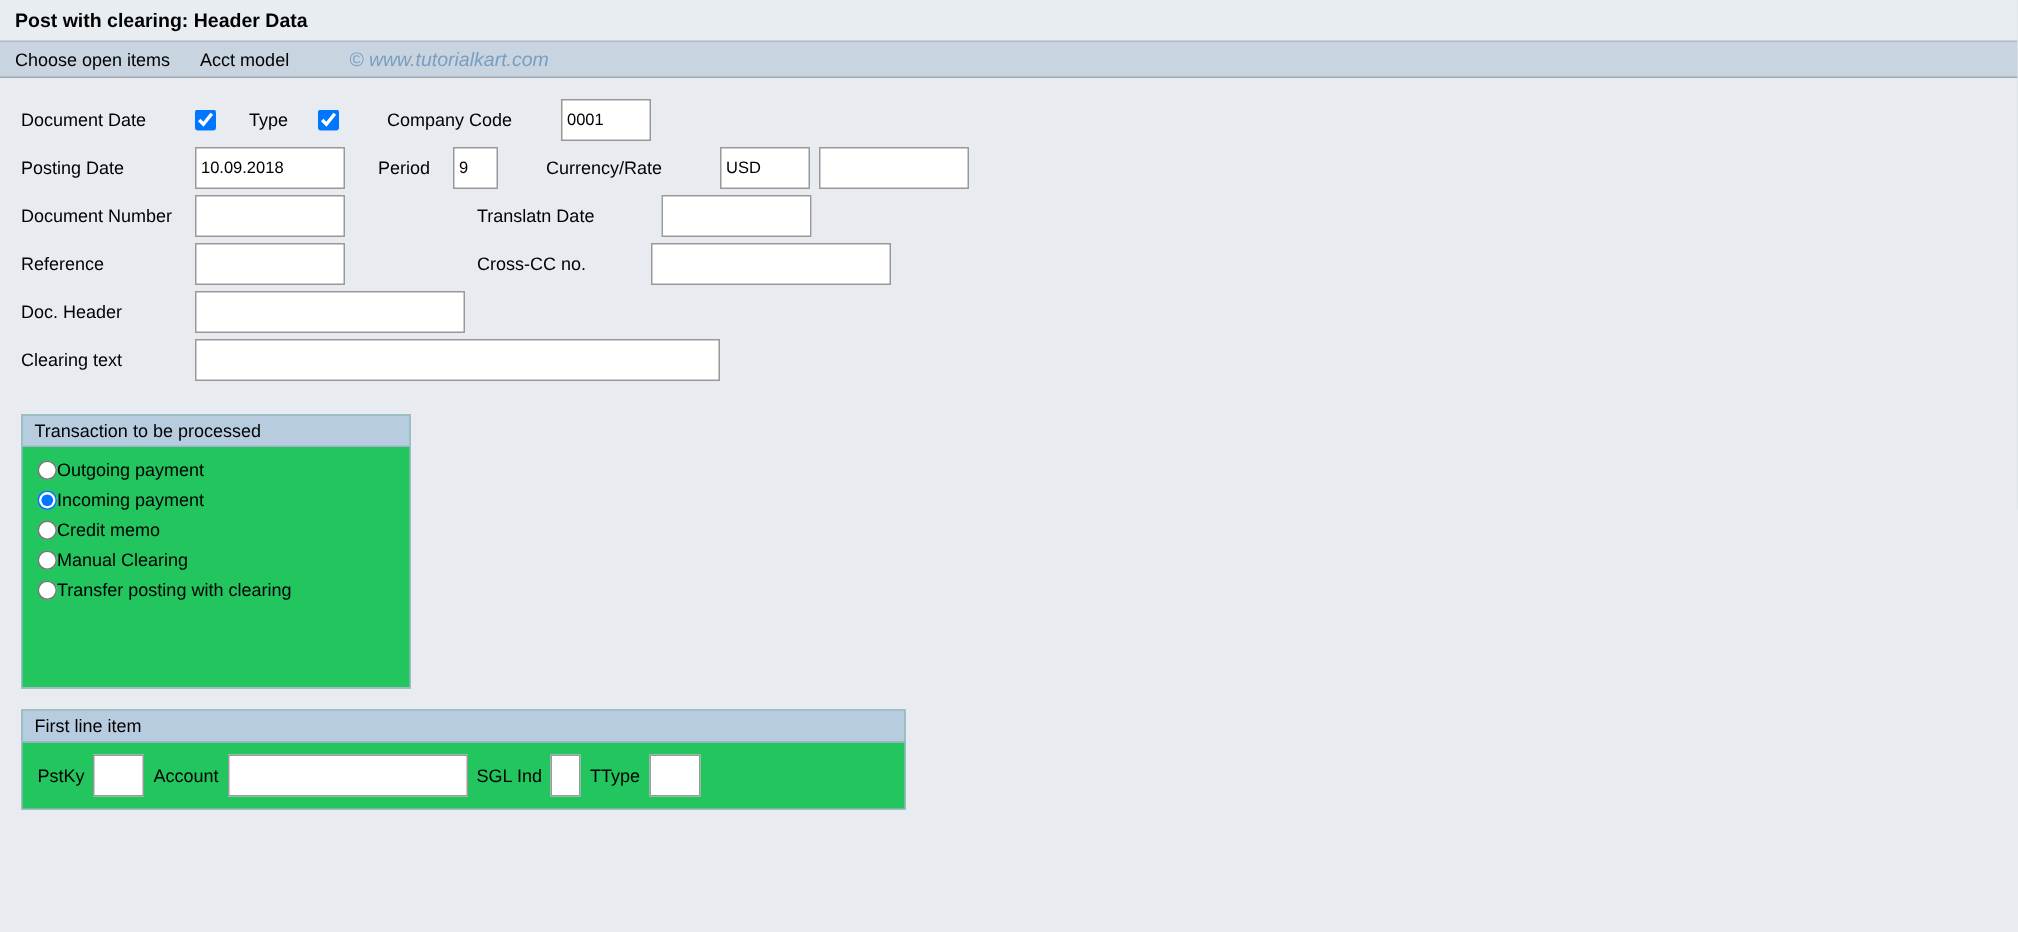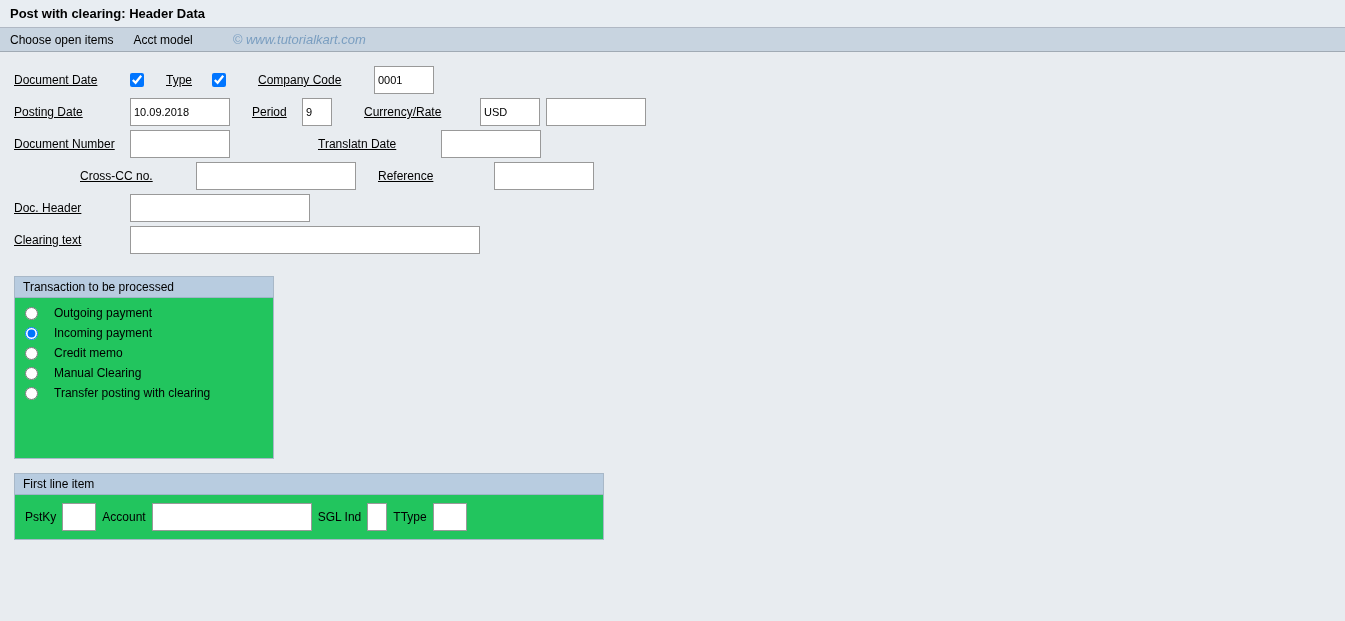--- a/index.html
+++ b/index.html
@@ -49,21 +49,20 @@
       display: flex;
       align-items: center;
       margin-bottom: 4px;
       gap: 6px;
     }
     .form-label {
       font-size: 12px;
       color: #000;
       min-width: 110px;
       text-align: left;
-      text-decoration: underline;
     }
     .form-input {
       border: 1px solid #999;
       background: #fff;
       height: 28px;
       font-size: 11px;
       padding: 1px 3px;
     }
     .form-input-sm { width: 60px; }
     .form-input-md { width: 100px; }
@@ -93,21 +92,21 @@
       color: #000;
       border-bottom: 1px solid #a0b4c8;
     }
     .panel-body {
       padding: 8px 10px;
     }
     .radio-row {
       display: flex;
       align-items: flex-end;
       margin-bottom: 6px;
-      gap: 16px;
+      gap: 0;
       font-size: 12px;
     }
     .radio-row input[type="radio"] {
       margin: 0;
     }
     .transaction-panel {
       width: 260px;
       margin-top: 14px;
     }
     .transaction-panel .panel-body {
@@ -177,27 +176,27 @@
         <span class="form-label">Document Number</span>
         <input type="text" class="form-input form-input-md" style="">
       </div>
       <div class="field-group" style="margin-left:66px;gap:13px;">
         <span class="form-label">Translatn Date</span>
         <input type="text" class="form-input form-input-md" style="">
       </div>
     </div>
 
     <div class="form-row">
+      <div class="field-group">
+        <span class="form-label">Reference</span>
+        <input type="text" class="form-input form-input-md" style="">
+      </div>
       <div class="field-group" style="margin-left:66px;">
         <span class="form-label">Cross-CC no.</span>
         <input type="text" class="form-input" style="width: 160px;">
-      </div>
-      <div class="field-group">
-        <span class="form-label">Reference</span>
-        <input type="text" class="form-input form-input-md" style="">
       </div>
     </div>
 
     <div class="form-row">
       <div class="field-group">
         <span class="form-label">Doc. Header</span>
         <input type="text" class="form-input" style="width: 180px;">
       </div>
     </div>
 

